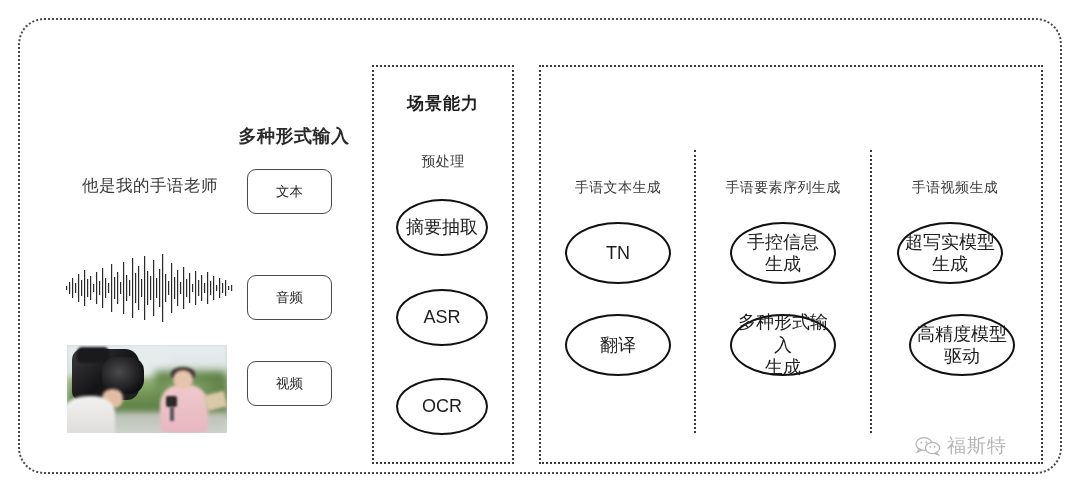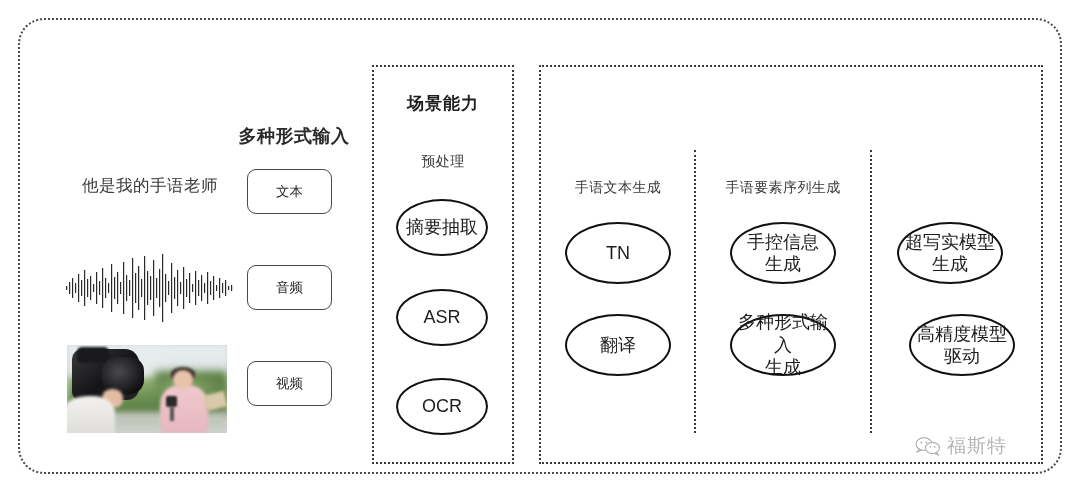--- a/index.html
+++ b/index.html
@@ -84,21 +84,21 @@
     border: 1.6px solid #4a4a4a;
     border-radius: 9px;
     background: #ffffff;
     display: flex;
     align-items: center;
     justify-content: center;
     font-size: 13.5px;
     color: #2b2b2b;
   }
   #chip-text  { top: 149px; }
-  #chip-audio { top: 245px; }
+  #chip-audio { top: 255px; }
   #chip-video { top: 341px; }
 
   #sample-sentence {
     position: absolute;
     left: 44px;
     top: 155px;
     width: 172px;
     text-align: center;
     font-size: 16.5px;
     color: #3a3a3a;
@@ -378,20 +378,21 @@
     <div class="sub-label" style="left:10px; top:112px; width:134px;">手语文本生成</div>
     <div class="node wide" style="left:24px; top:155px;">TN</div>
     <div class="node wide" style="left:24px; top:247px;">翻译</div>
 
     <div class="sub-label" style="left:163px; top:112px; width:158px;">手语要素序列生成</div>
     <div class="node wide" style="left:189px; top:155px;">手控信息
 生成</div>
     <div class="node wide" style="left:189px; top:247px;">多种形式输入
 生成</div>
 
+    <div class="sub-label" style="left:339px; top:112px; width:150px;">手语视频生成</div>
     <div class="node wide" style="left:356px; top:155px;">超写实模型
 生成</div>
     <div class="node wide" style="left:368px; top:247px;">高精度模型
 驱动</div>
   </div>
 
 </div>
 
 <div id="watermark">
   <svg width="26" height="20" viewBox="0 0 26 20">

